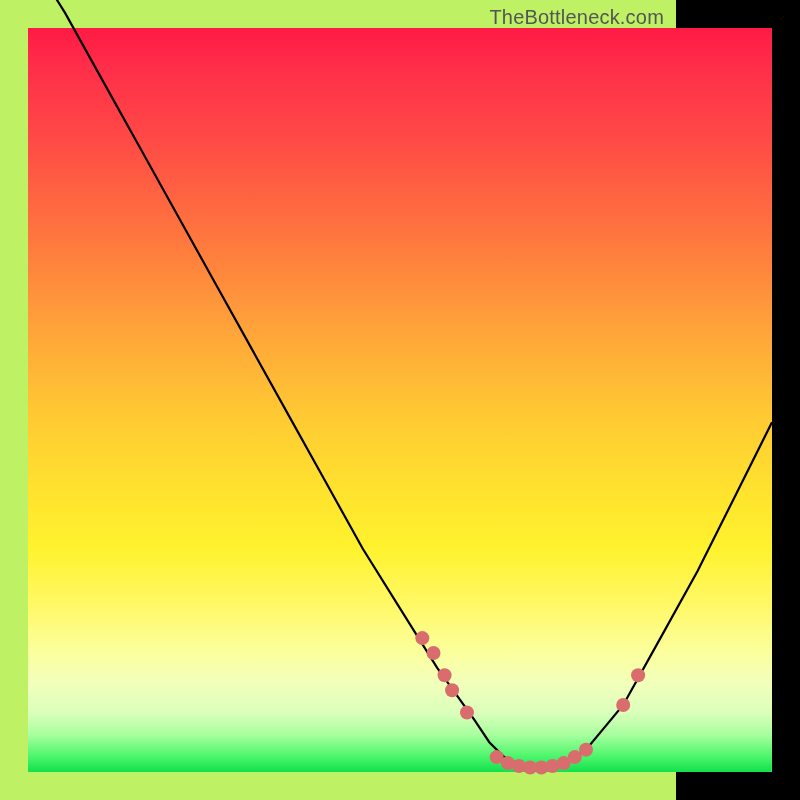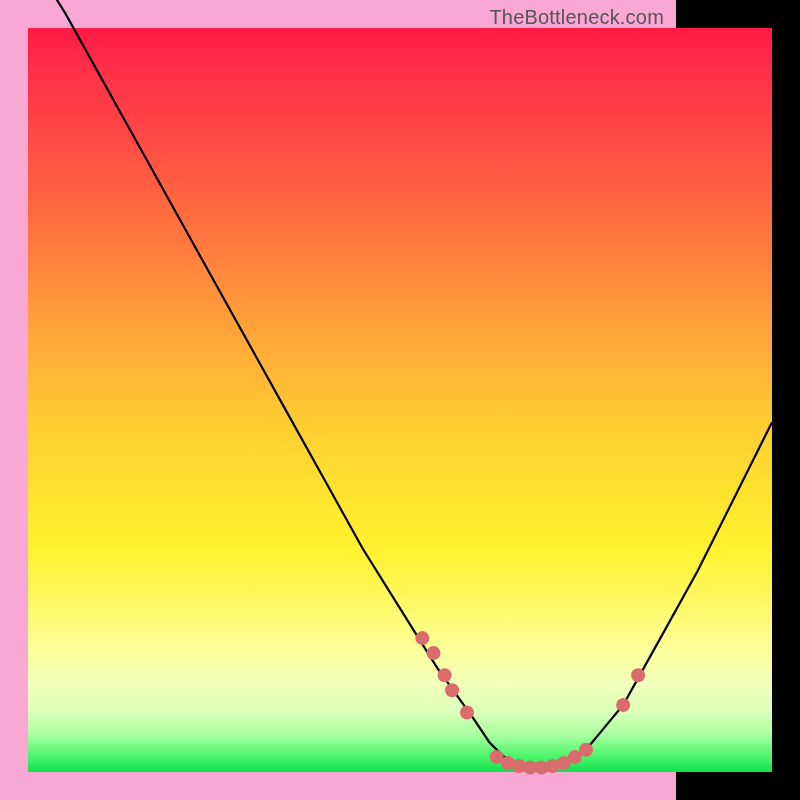--- a/index.html
+++ b/index.html
@@ -10,21 +10,21 @@
     background: #000;
     font-family: Arial, sans-serif;
     overflow: hidden;
   }
   .frame {
     position: absolute;
     left: 0;
     top: 0;
     width: 676px;
     height: 800px;
-    background: #f9a8d4;
+    background: #bef264;
   }
   .plot {
     position: absolute;
     left: 28px;
     top: 28px;
     width: 744px;
     height: 744px;
     
     background: linear-gradient(to bottom,
       #ff1a44 0%,

